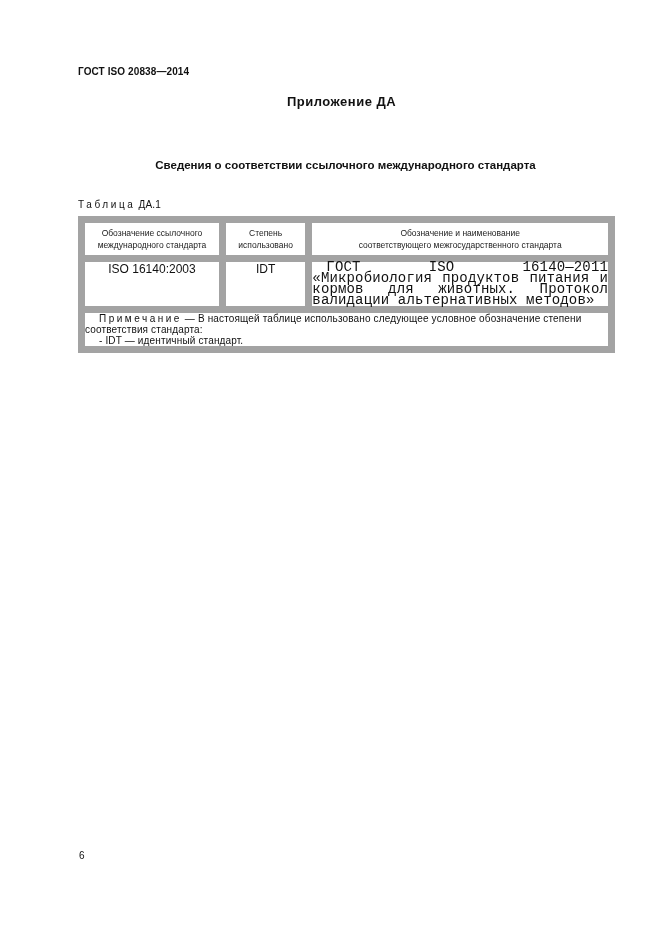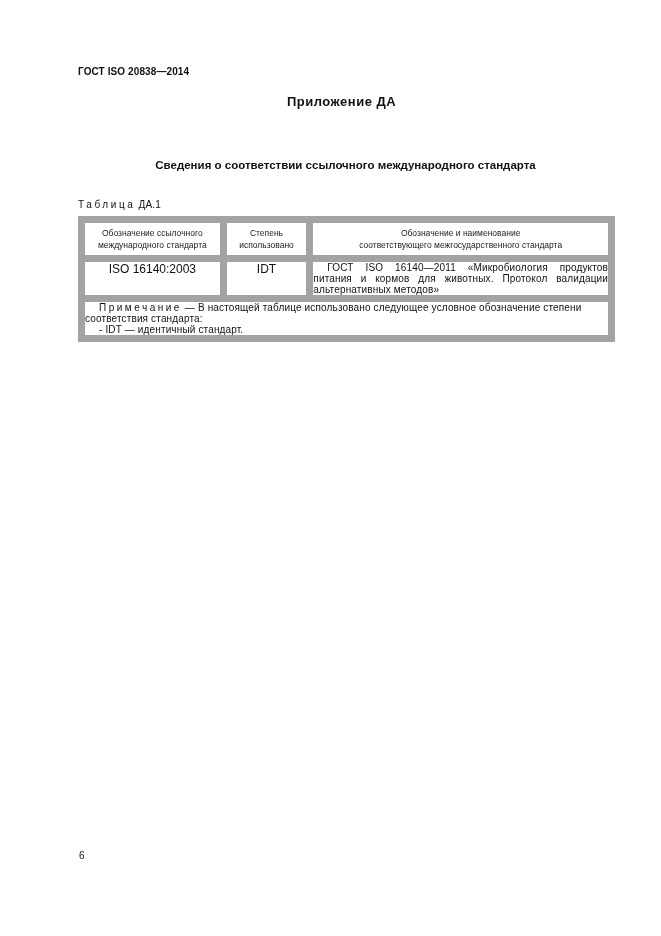--- a/index.html
+++ b/index.html
@@ -38,22 +38,22 @@
     table.main th {
       font-weight: normal; text-align: center; vertical-align: middle;
       height: 32px; line-height: 12px; color: #222;
     }
     table.main thead tr th { border-bottom: 2px solid #111; }
     .c1 { width: 141px; }
     .c2 { width: 82px; }
     .c3 { width: 314px; margin-left: 9px; }
     td.cell-center { text-align: center; padding-top: 4px; font-size: 12px; }
     td.cell-desc {
-      font-size: 10px; line-height: 11px; padding: 4px 5px 3px 6px;
-      text-align: justify; letter-spacing: 0.15px;
+      font-size: 14px; line-height: 11px; padding: 4px 5px 3px 6px;
+      text-align: justify; letter-spacing: 0.15px; font-family: Liberation Mono, monospace;
     }
     td.cell-desc .indent { padding-left: 14px; }
     td.note {
       font-size: 10px; line-height: 11px; padding: 3px 5px 4px 6px;
       letter-spacing: 0.15px;
     }
     .note .spaced { letter-spacing: 2.5px; }
     .note .indent { padding-left: 14px; }
     .page-number {
       position: absolute; left: 79px; top: 850px; font-size: 10px;

